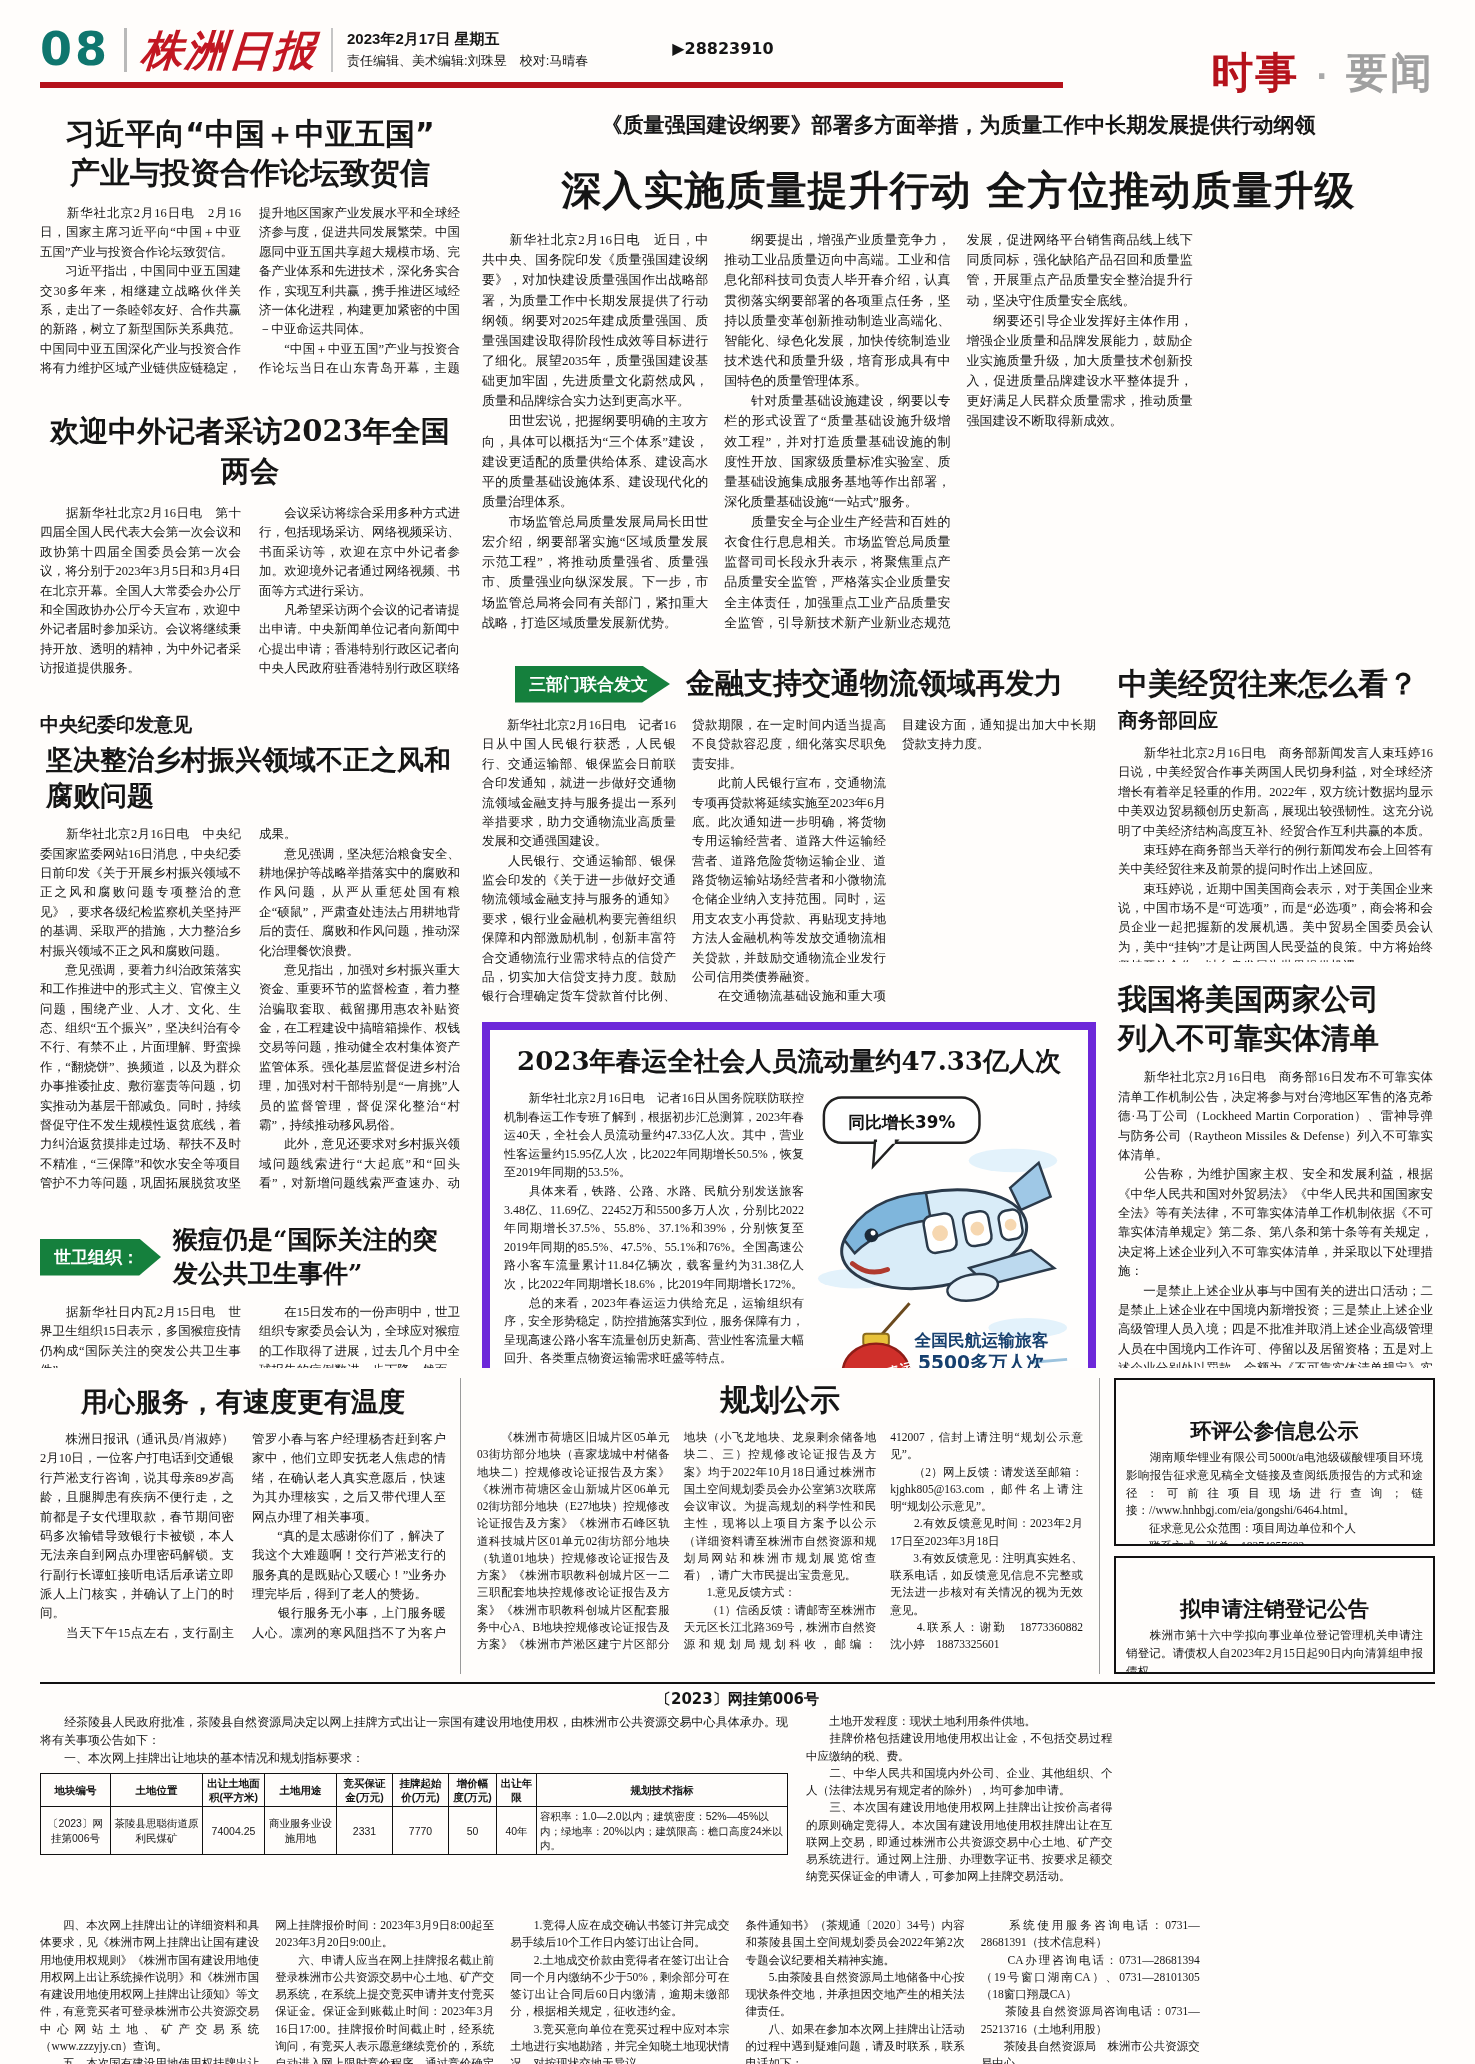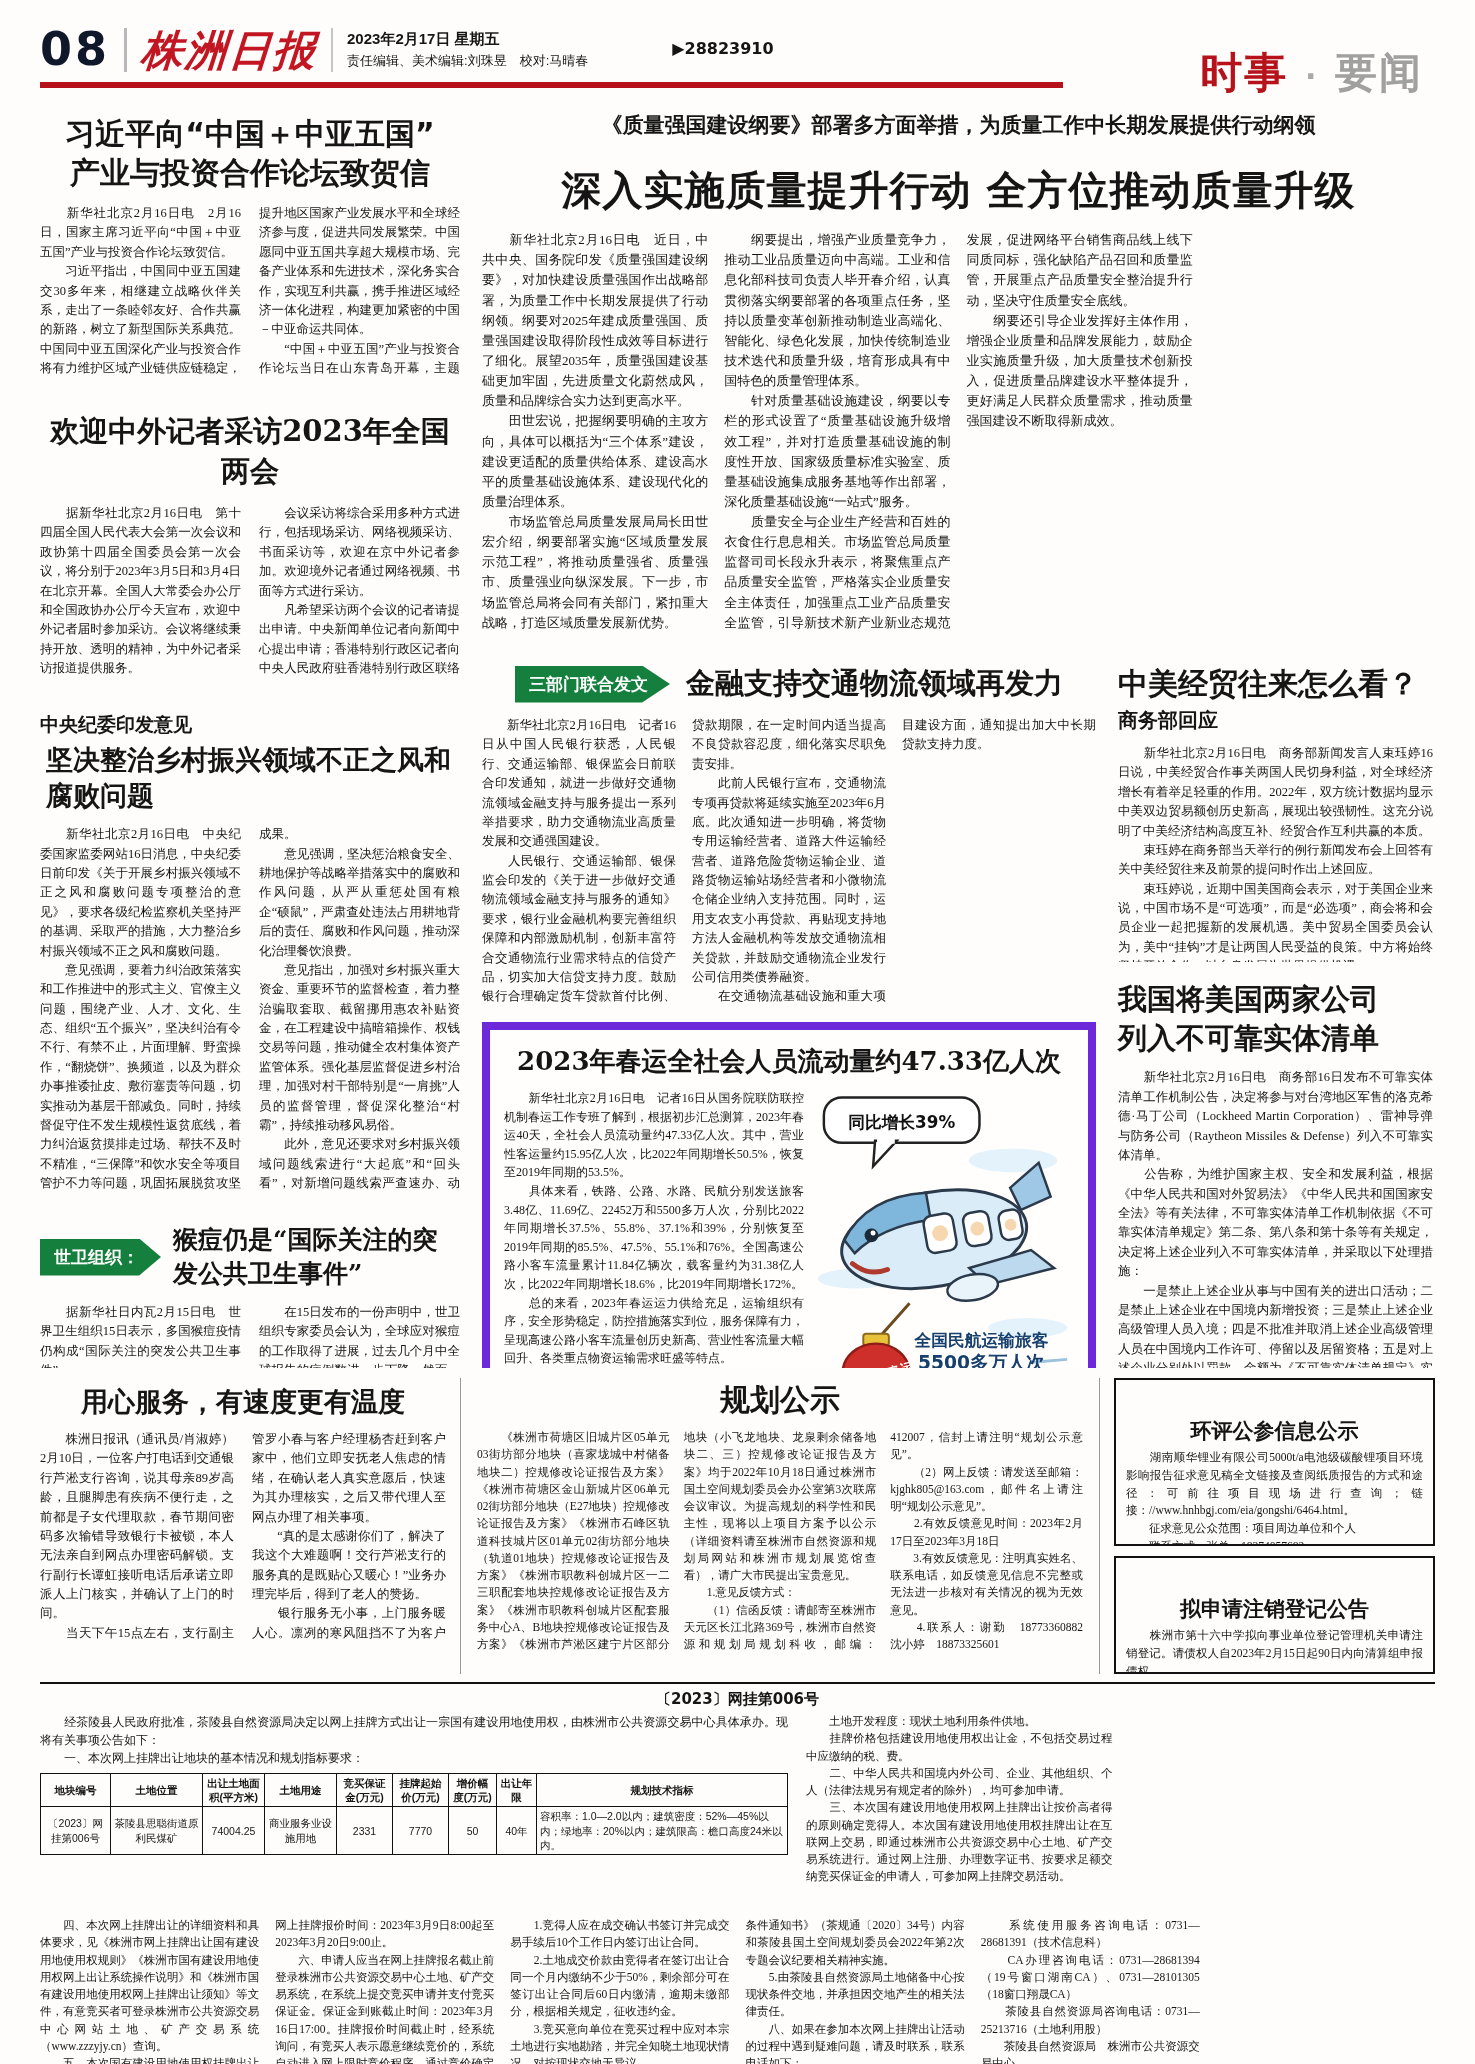--- a/index.html
+++ b/index.html
@@ -4,29 +4,29 @@
 <style>
   html,body{margin:0;padding:0;background:#e8e8e4;}
   .page{position:relative;width:1475px;height:2064px;margin:0 auto;background:#fffdfb;
         box-sizing:border-box;padding:26px 40px 8px;overflow:hidden;color:#151515;
         font-family:"Liberation Serif","DejaVu Serif",serif;}
   *,*:before,*:after{box-sizing:border-box;}
 
   
   .hdr{position:relative;padding-bottom:8px;}
   .hdr-top{display:flex;align-items:flex-end;gap:14px;}
-  .pagenum{font:900 46px/1 "DejaVu Sans","Liberation Sans",sans-serif;color:#0f172a;letter-spacing:3px;text-align:right;}
+  .pagenum{font:900 46px/1 "DejaVu Sans","Liberation Sans",sans-serif;color:#0f766e;letter-spacing:3px;text-align:right;}
   .pagenum-bar{width:3px;height:44px;background:#b9b9b9;}
   .masthead{font:900 italic 42px/1 "DejaVu Serif",serif;color:#c21722;letter-spacing:2px;transform:skewX(-4deg);}
   .hdr-bar2{width:2px;height:44px;background:#c5c5c5;}
   .hdr-meta{font:13px/1.6 "Liberation Sans","DejaVu Sans",sans-serif;}
   .hdr-date{font-size:15px;font-weight:700;}
   .hdr-phone{margin-left:70px;font:700 16px/1 "DejaVu Sans",sans-serif;align-self:center;}
   .rule-red{height:6px;background:#b5121b;margin-top:10px;margin-right:372px;}
-  .section-tag{position:absolute;right:12px;bottom:2px;font:900 42px/1 "DejaVu Sans","Liberation Sans",sans-serif;letter-spacing:2px;}
+  .section-tag{position:absolute;right:1px;bottom:2px;font:900 42px/1 "DejaVu Sans","Liberation Sans",sans-serif;letter-spacing:2px;}
   .sec-red{color:#b5121b;} .sec-dot{color:#a9a9a9;font-size:30px;} .sec-gray{color:#a0a0a0;}
 
   
   .body{white-space:pre-line;text-align:justify;font-size:12.5px;line-height:1.55;overflow:hidden;}
   .cols2{column-count:2;column-gap:18px;column-fill:auto;}
   .cols3{column-count:3;column-gap:16px;column-fill:auto;}
   .cols4{column-count:4;column-gap:16px;column-fill:auto;}
   .cols6{column-count:6;column-gap:16px;column-fill:auto;}
 
   

